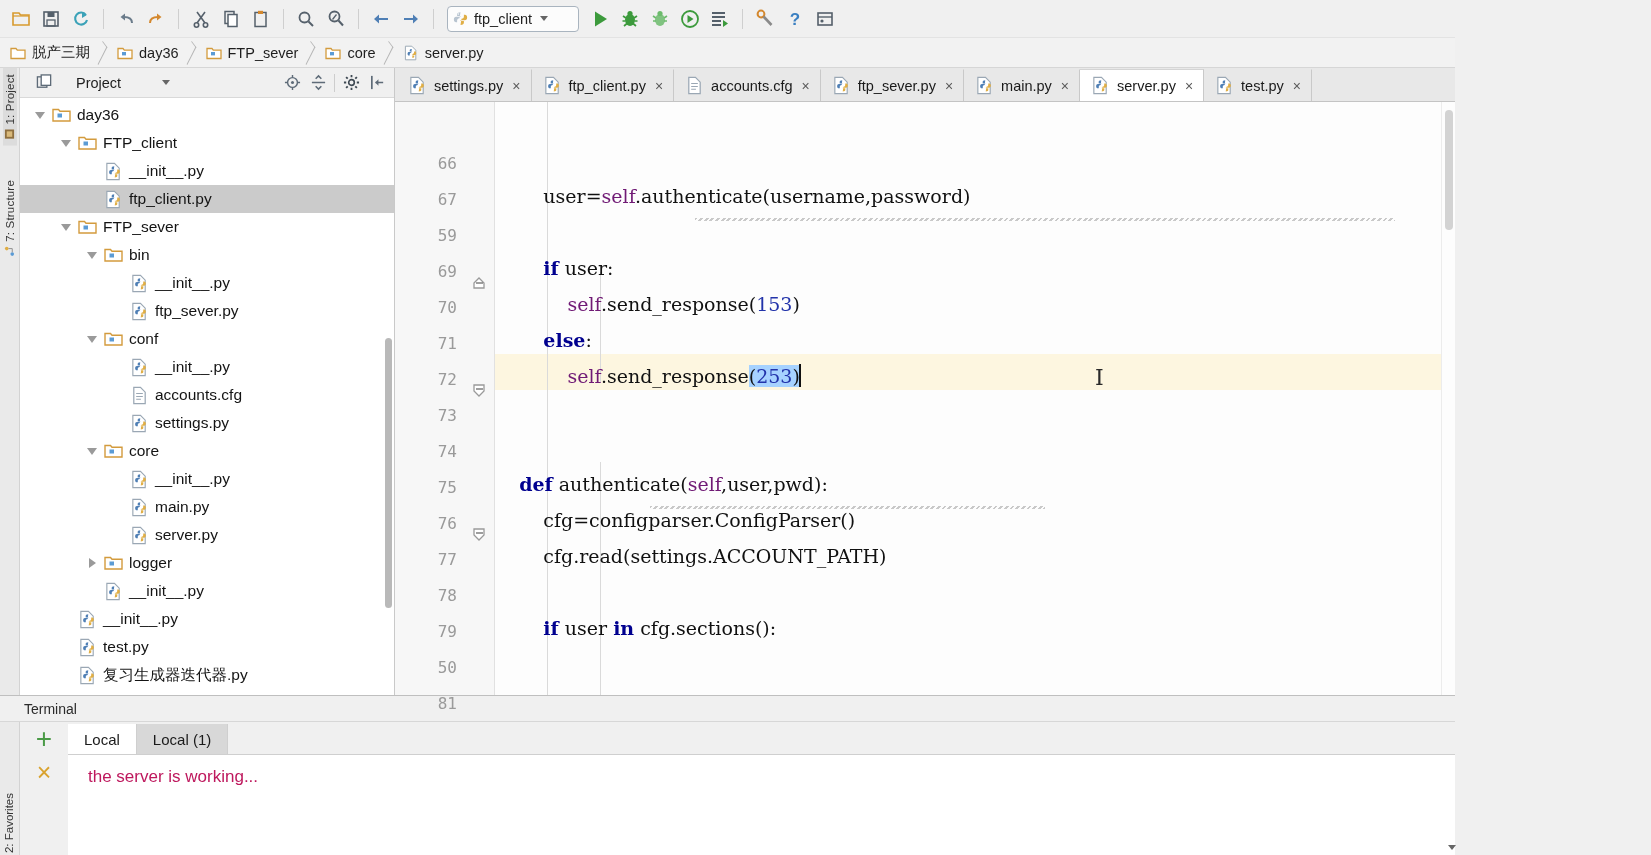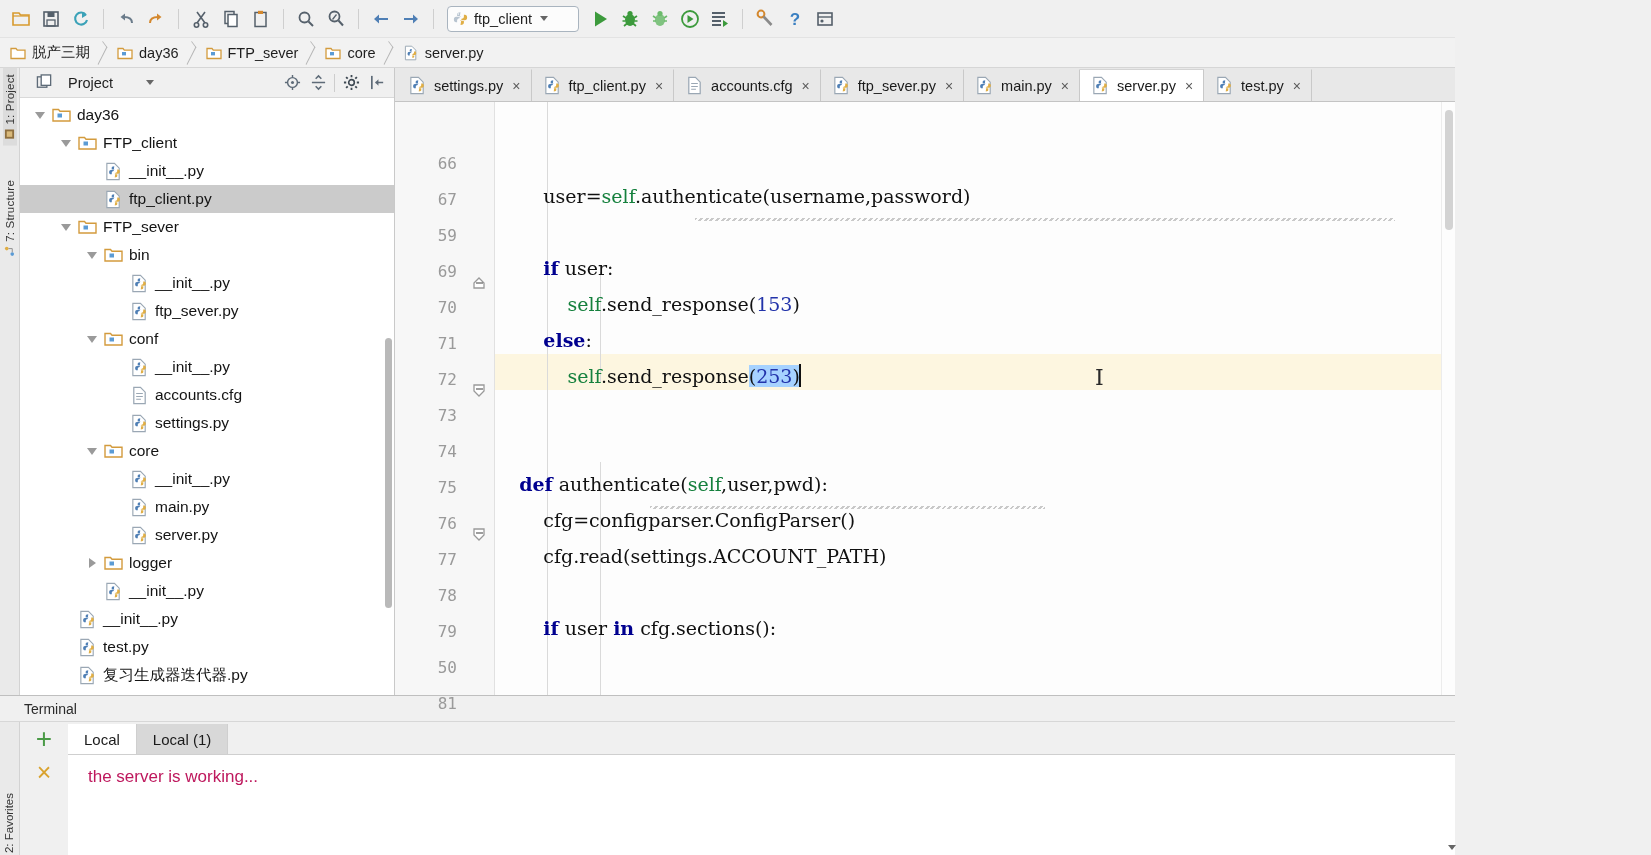--- a/index.html
+++ b/index.html
@@ -96,21 +96,21 @@
     border-right: 1px solid #c9c9c9;
     min-height: 0;
   }
   .proj-header {
     height: 30px; flex: 0 0 30px;
     background: #f0f0f0;
     border-bottom: 1px solid #d9d9d9;
     display: flex; align-items: center;
     padding: 0 4px 0 8px;
   }
-  .proj-title { display: flex; align-items: center; gap: 15px; padding-left: 8px; }
+  .proj-title { display: flex; align-items: center; gap: 23px; padding-left: 8px; }
   .proj-title-text { font-size: 14.5px; color: #1e1e1e; }
   .proj-hdr-spacer { flex: 1 1 auto; }
   .hicon { width: 26px; height: 26px; display: flex; align-items: center; justify-content: center; }
   .hsep { width: 1px; height: 18px; background: #cdcdcd; margin: 0 3px; }
 
   .tree { flex: 1 1 auto; overflow: hidden; position: relative; padding-top: 3px; background:#fff; }
   .tnode {
     display: flex; align-items: center;
     height: 28px;
     font-size: 15.5px; color: #141414;
@@ -171,21 +171,21 @@
   .codeline {
     position: absolute; left: 0;
     height: 36px; line-height: 36px;
     font-family: "DejaVu Serif", serif;
     font-size: 19px; color: #111;
     white-space: pre;
   }
   .hl-line { position: absolute; left: 0; right: 0; height: 36px; background: #fdf6e0; }
   .kw { color: #00008f; font-weight: bold; }
   .num { color: #2233aa; }
-  .slf { color: #15803d; }
+  .slf { color: #701a75; }
   .sel-tok { background: #a6d2ff; }
   .caret {
     display: inline-block; width: 2px; height: 23px; background: #101010;
     vertical-align: -4px; margin-left: -1px;
   }
   .ind-guide { position: absolute; width: 1px; background: #dadada; }
   .squiggle {
     position: absolute; height: 3px;
     background: repeating-linear-gradient(135deg,#c9c9c9 0 2px,transparent 2px 4px);
   }

